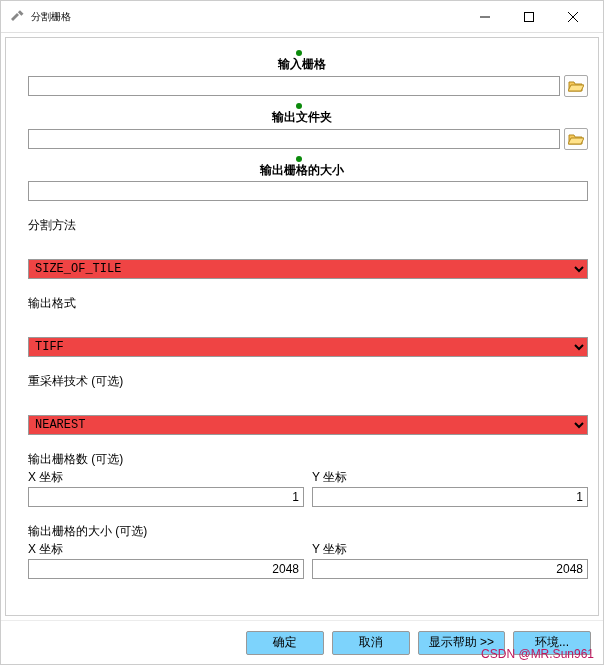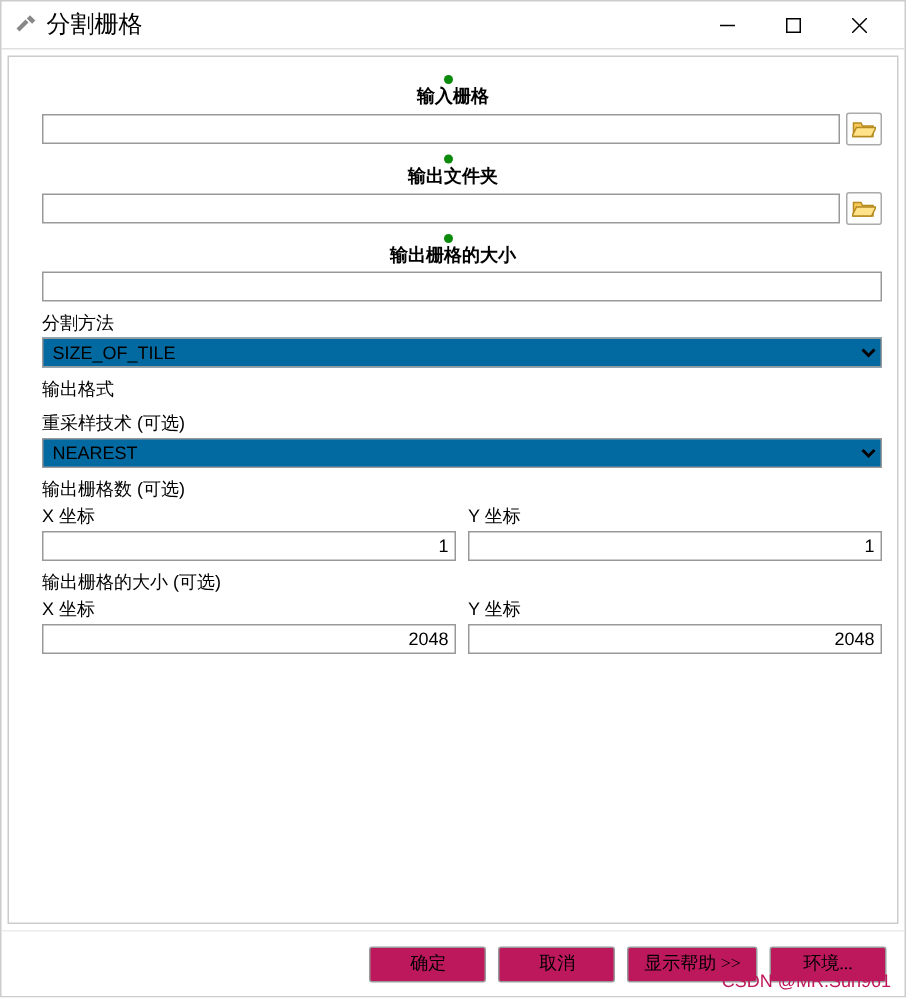--- a/index.html
+++ b/index.html
@@ -1,39 +1,39 @@
 <!DOCTYPE html>
 <html><head>
   <meta charset="utf-8">
   <style>
     * { box-sizing: border-box; margin: 0; padding: 0; }
     body { font-family: "Microsoft YaHei", Tahoma, sans-serif; font-size: 12px; background: #fff; width: 604px; height: 665px; overflow: hidden; }
     .window { width: 604px; height: 665px; border: 1px solid #ccc; display: flex; flex-direction: column; background: #fff; }
     .titlebar { height: 32px; display: flex; align-items: center; padding: 0 8px; border-bottom: 1px solid #e0e0e0; }
     .title-icon { width: 16px; height: 16px; margin-right: 6px; }
-    .title-text { flex: 1; font-size: 16px; }
+    .title-text { flex: 1; font-size: 10px; }
     .win-controls { display: flex; gap: 0; }
     .win-btn { width: 44px; height: 30px; display: flex; align-items: center; justify-content: center; cursor: pointer; }
     .win-btn svg { width: 10px; height: 10px; }
     .body-area { flex: 1; padding: 6px 10px; overflow: auto; border: 1px solid #ccc; margin: 4px; position: relative; }
     .param-label { display: flex; align-items: center; font-weight: bold; margin-top: 6px; margin-bottom: 2px; font-size: 12px; flex-direction: column; }
     .req-dot { width: 6px; height: 6px; border-radius: 50%; background: #0b8a0b; margin-right: 6px; display: inline-block; }
     .input-row { display: flex; align-items: center; gap: 4px; padding-left: 12px; }
     .text-input { flex: 1; height: 20px; border: 1px solid #999; padding: 1px 4px; font-size: 12px; background: #fff; }
     .browse-btn { width: 24px; height: 22px; border: 1px solid #aaa; border-radius: 2px; display: flex; align-items: center; justify-content: center; cursor: pointer; background: #fdfdfd; }
-    .sub-label { font-size: 12px; margin-top: 6px; margin-bottom: 1px; padding-left: 12px; }
-    .select-input { width: 100%; height: 20px; border: 1px solid #999; font-size: 12px; background: #0369a1; padding: 0 2px; font-family: Liberation Sans, sans-serif; margin-left: 12px; width: calc(100% - 12px); }
+    .sub-label { font-size: 12px; margin-top: 16px; margin-bottom: 1px; padding-left: 12px; }
+    .select-input { width: 100%; height: 20px; border: 1px solid #999; font-size: 12px; background: #ef4444; padding: 0 2px; font-family: Liberation Mono, monospace; margin-left: 12px; width: calc(100% - 12px); margin-top: 24px; }
     .two-col { display: flex; padding-left: 12px; gap: 8px; }
     .col { flex: 1; }
     .col-label { font-size: 12px; margin-bottom: 1px; }
     .num-input { width: 100%; height: 20px; border: 1px solid #999; text-align: right; padding: 1px 4px; font-size: 12px; background: #fff; }
     .expander { display: flex; align-items: center; font-weight: bold; margin-top: 12px; cursor: pointer; }
     .chevron { width: 10px; height: 10px; margin-right: 4px; }
     .btn-bar { height: 44px; display: flex; align-items: center; justify-content: flex-end; padding: 0 12px; gap: 8px; border-top: 1px solid #ececec; }
-    .dlg-btn { min-width: 78px; height: 24px; border: 1px solid #999; background: #be185d; border-radius: 2px; font-size: 12px; cursor: pointer; padding: 0 10px; font-family: Liberation Serif, serif; }
+    .dlg-btn { min-width: 78px; height: 24px; border: 1px solid #999; background: #7dd3fc; border-radius: 2px; font-size: 12px; cursor: pointer; padding: 0 10px; }
     .watermark { position: absolute; bottom: 4px; right: 10px; color: #be185d; font-size: 12px; pointer-events: none; }
     .indent-input { padding-left: 12px; }
     .indent-input .text-input { width: 100%; }
   </style>
 </head>
 <body>
 
 <div class="window">
   <div class="titlebar">
     <span class="title-icon">
@@ -100,20 +100,23 @@
     <div class="indent-input">
       <input class="text-input" value="" style="">
     </div>
 
     <div class="sub-label">分割方法</div>
     <select class="select-input">
       <option>SIZE_OF_TILE</option>
     </select>
 
     <div class="sub-label">输出格式</div>
+    <select class="select-input">
+      <option>TIFF</option>
+    </select>
 
     <div class="sub-label">重采样技术 (可选)</div>
     <select class="select-input">
       <option>NEAREST</option>
     </select>
 
     <div class="sub-label">输出栅格数 (可选)</div>
     <div class="two-col">
       <div class="col">
         <div class="col-label">X 坐标</div>

